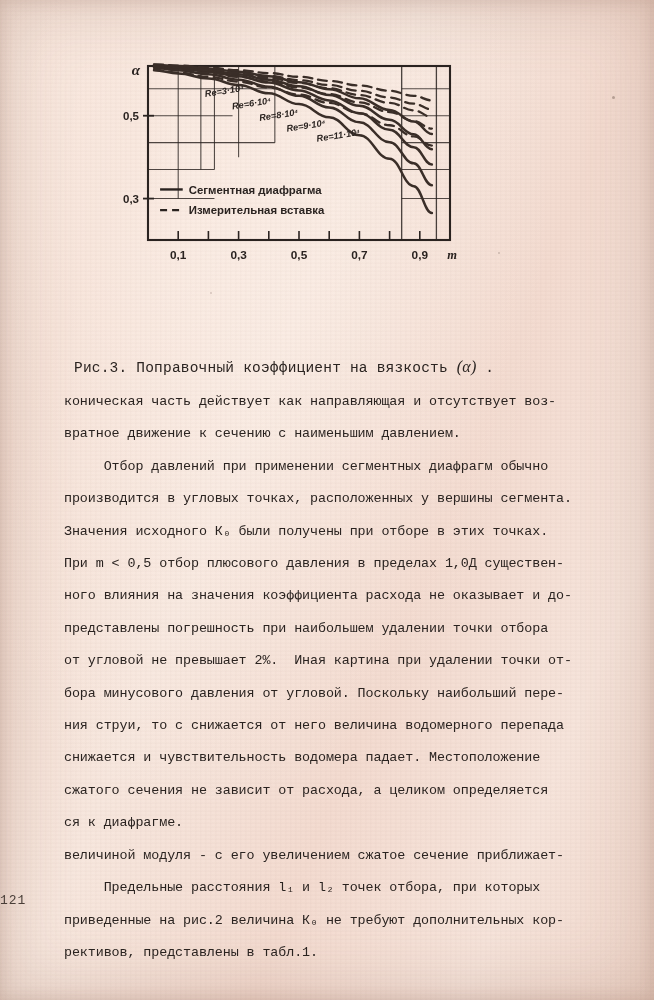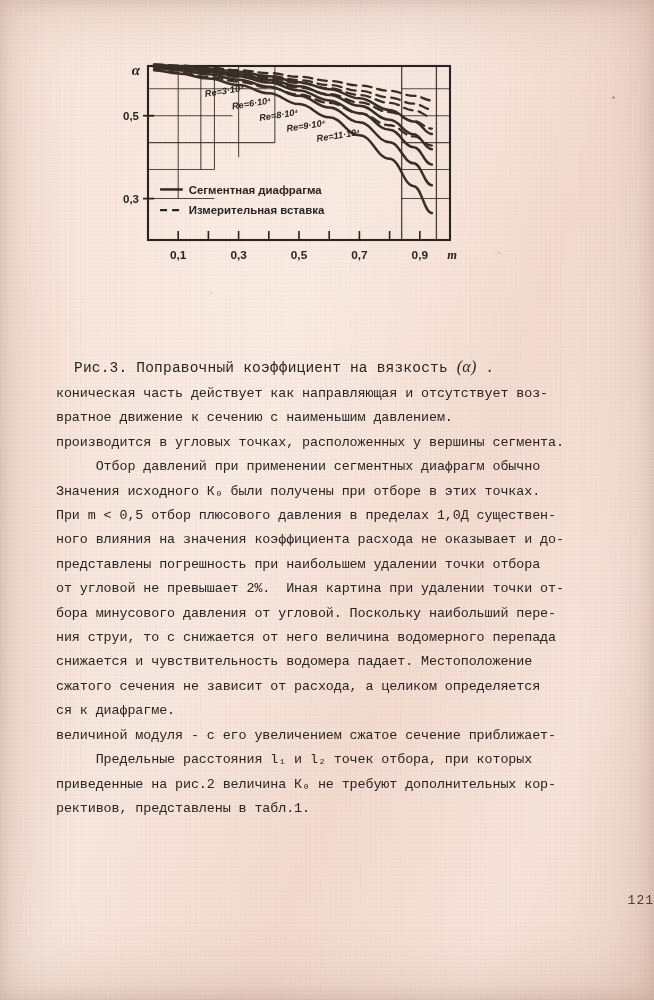--- a/index.html
+++ b/index.html
@@ -86,29 +86,29 @@
     left: 56px;
     top: 382px;
     width: 545px;
     font-family: "Liberation Mono", monospace;
     font-size: 13.4px;
     line-height: 24.4px;
     color: #2a2320;
     letter-spacing: -0.1px;
   }
   .body-text p {
-    margin: 0;
+    margin: 8px;
     white-space: pre;
   }
 
   .folio {
     position: absolute;
     left: 0; top: 893px;
     width: 654px;
-    text-align: right;
+    text-align: left;
     font-family: "Liberation Mono", monospace;
     font-size: 13px;
     color: #4a3f39;
     letter-spacing: 1px;
   }
 </style>
 </head>
 <body>
 
 <div class="page">
@@ -185,22 +185,22 @@
 
   <div class="caption">
     <span>Рис.3. Поправочный коэффициент на вязкость</span>
     <span class="alpha-par">(α)</span>
     <span>.</span>
   </div>
 
   <div class="body-text" id="body-text">
       <p>коническая часть действует как направляющая и отсутствует воз-</p>
       <p>вратное движение к сечению с наименьшим давлением.</p>
+      <p>     Отбор давлений при применении сегментных диафрагм обычно</p>
       <p>производится в угловых точках, расположенных у вершины сегмента.</p>
-      <p>     Отбор давлений при применении сегментных диафрагм обычно</p>
       <p>Значения исходного К₀ были получены при отборе в этих точках.</p>
       <p>При m &lt; 0,5 отбор плюсового давления в пределах 1,0Д существен-</p>
       <p>ного влияния на значения коэффициента расхода не оказывает и до-</p>
       <p>представлены погрешность при наибольшем удалении точки отбора</p>
       <p>от угловой не превышает 2%.  Иная картина при удалении точки от-</p>
       <p>бора минусового давления от угловой. Поскольку наибольший пере-</p>
       <p>ния струи, то с снижается от него величина водомерного перепада</p>
       <p>снижается и чувствительность водомера падает. Местоположение</p>
       <p>сжатого сечения не зависит от расхода, а целиком определяется</p>
       <p>ся к диафрагме.</p>

